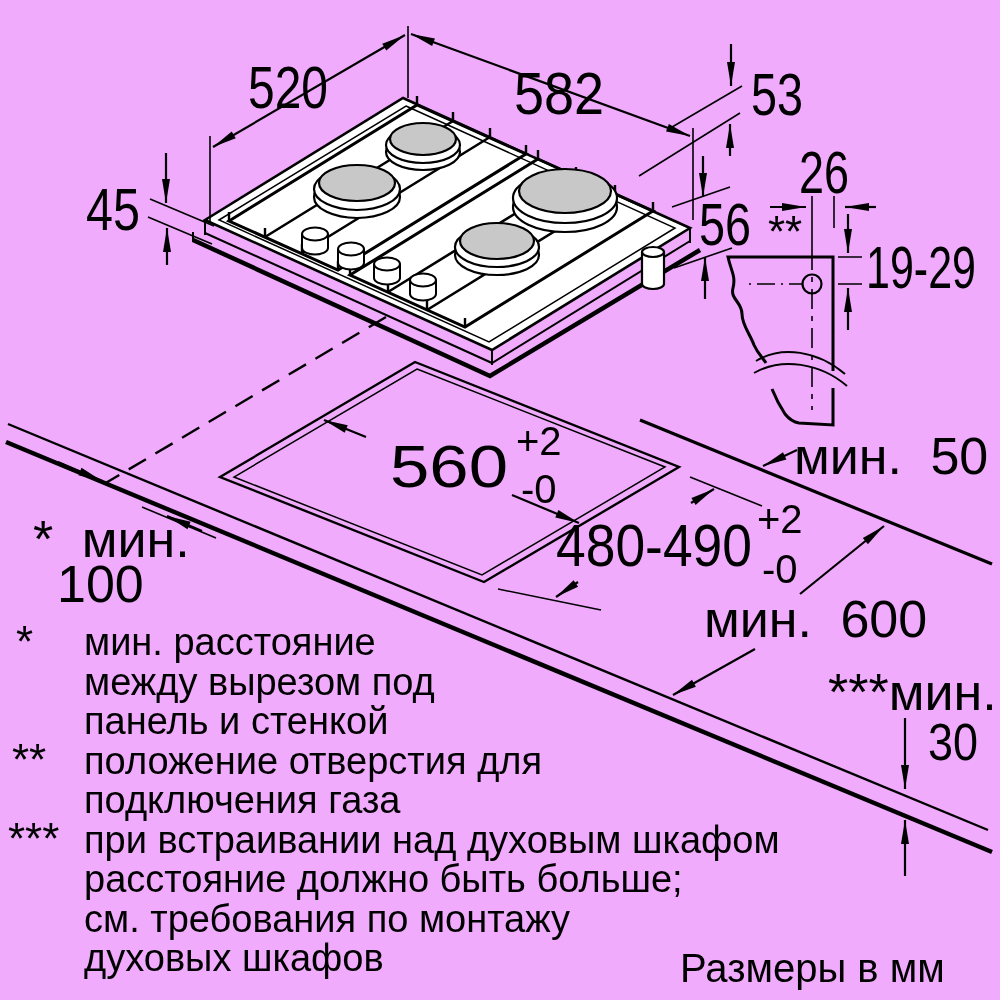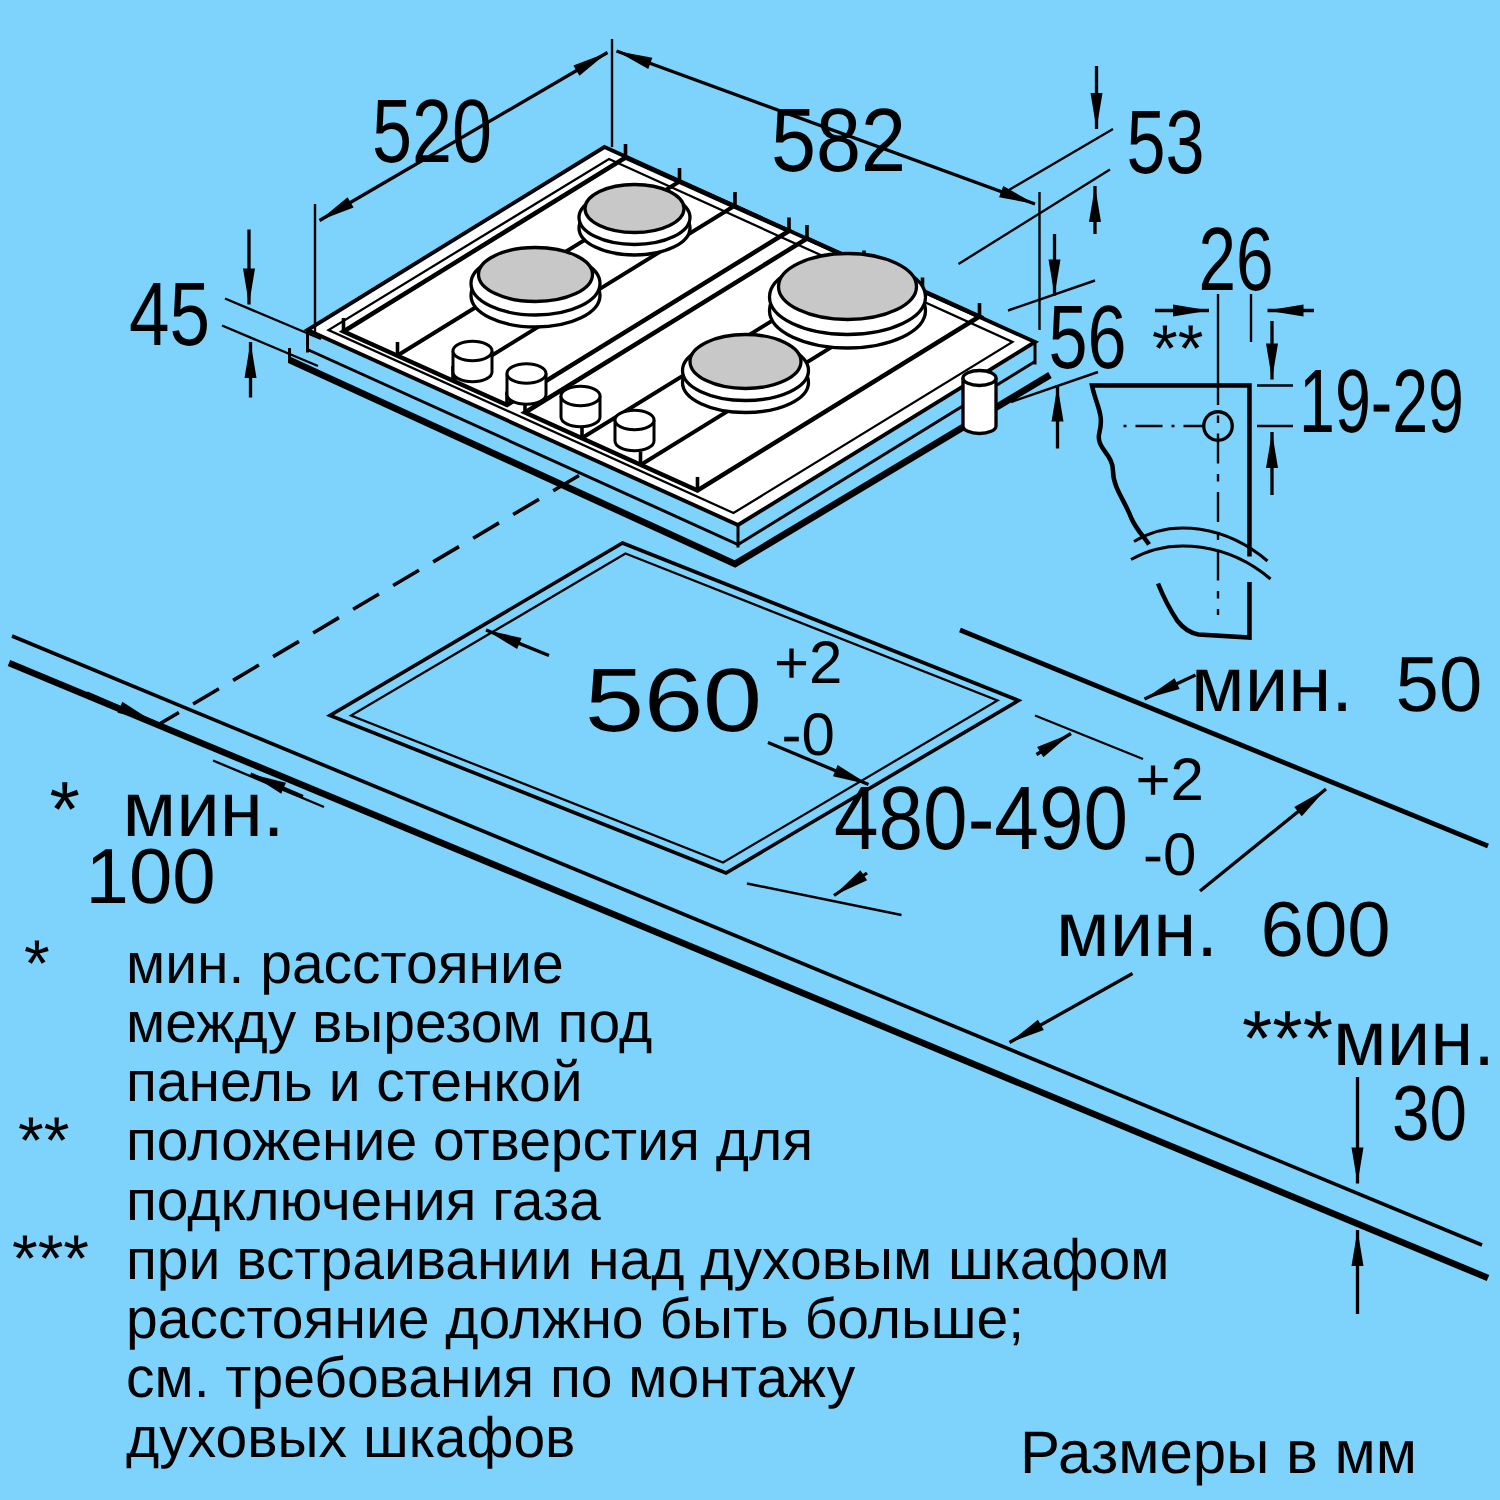--- a/index.html
+++ b/index.html
@@ -1,16 +1,16 @@
 <!DOCTYPE html>
 <html><head>
 <meta charset="utf-8">
 <style>
   html,body{margin:0;padding:0;background:#fff;}
-  #stage{width:1000px;height:1000px;position:relative;background:#7dd3fc;}
+  #stage{width:1000px;height:1000px;position:relative;background:#f0abfc;}
   svg{display:block;}
   svg *{vector-effect:none;}
   text{font-family:"Liberation Sans","DejaVu Sans",sans-serif;fill:#000;}
   .d{font-size:60px;}            
   .m{font-size:52px;word-spacing:14px;} 
   .sup{font-size:40px;}
   .n{font-size:38px;}            
   .a{font-size:44px;}            
   .u{font-size:40px;}            
   .ln{stroke:#000;fill:none;}

